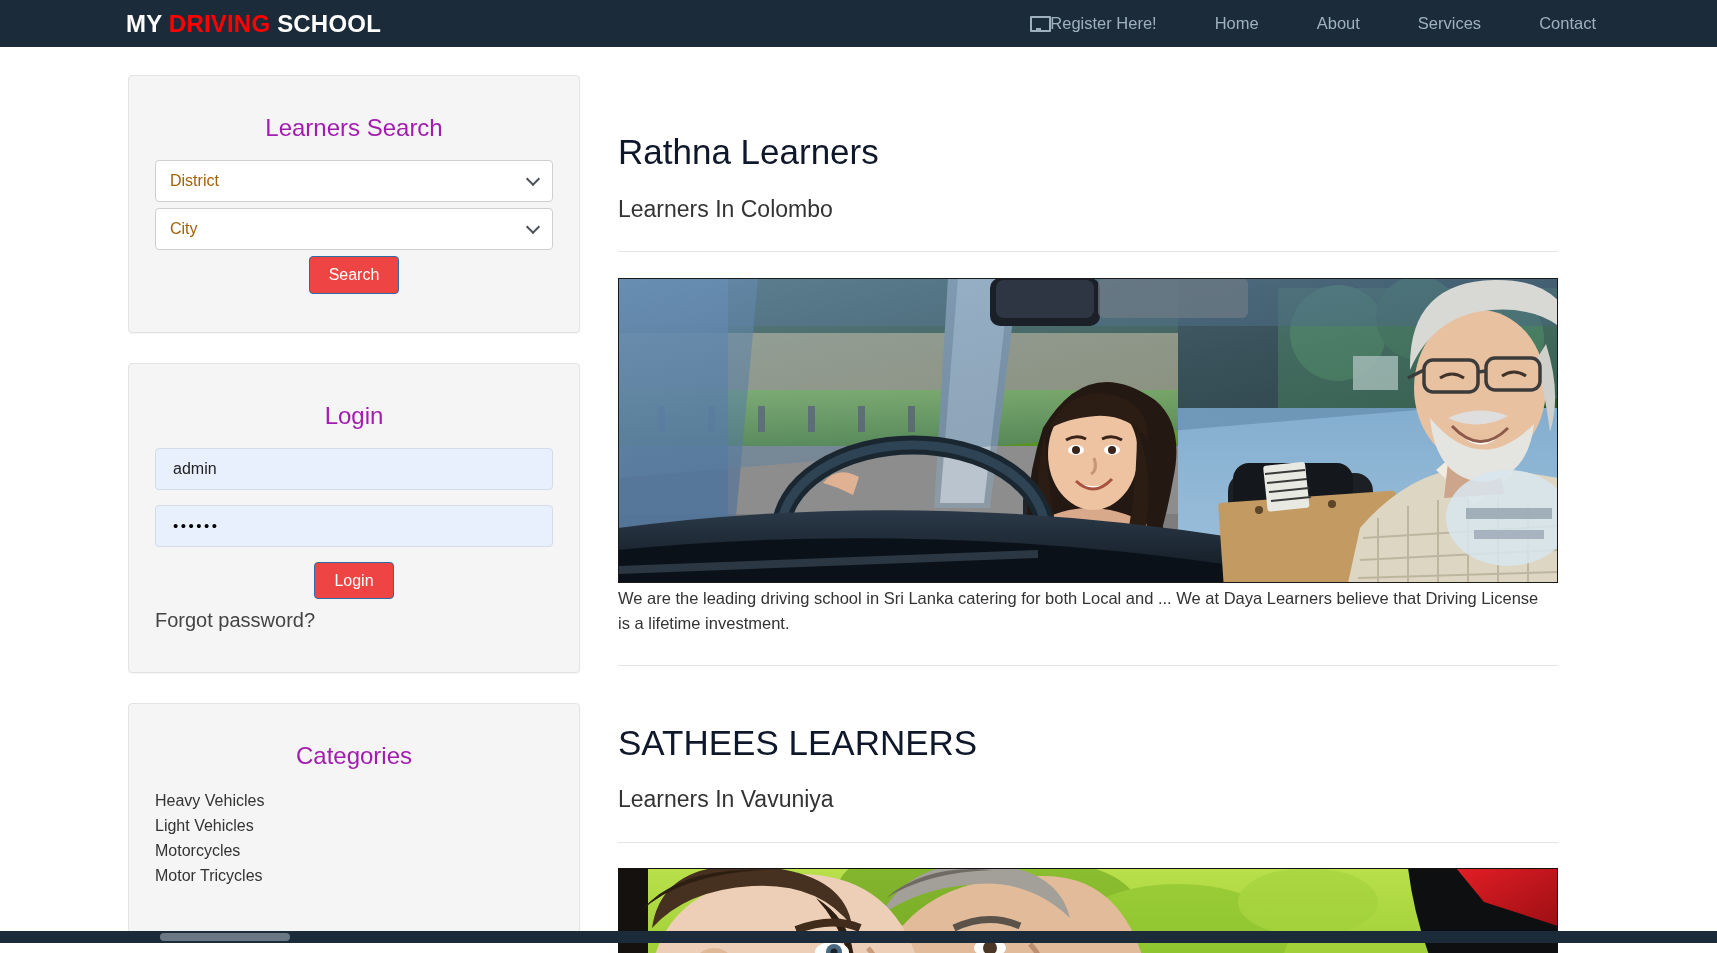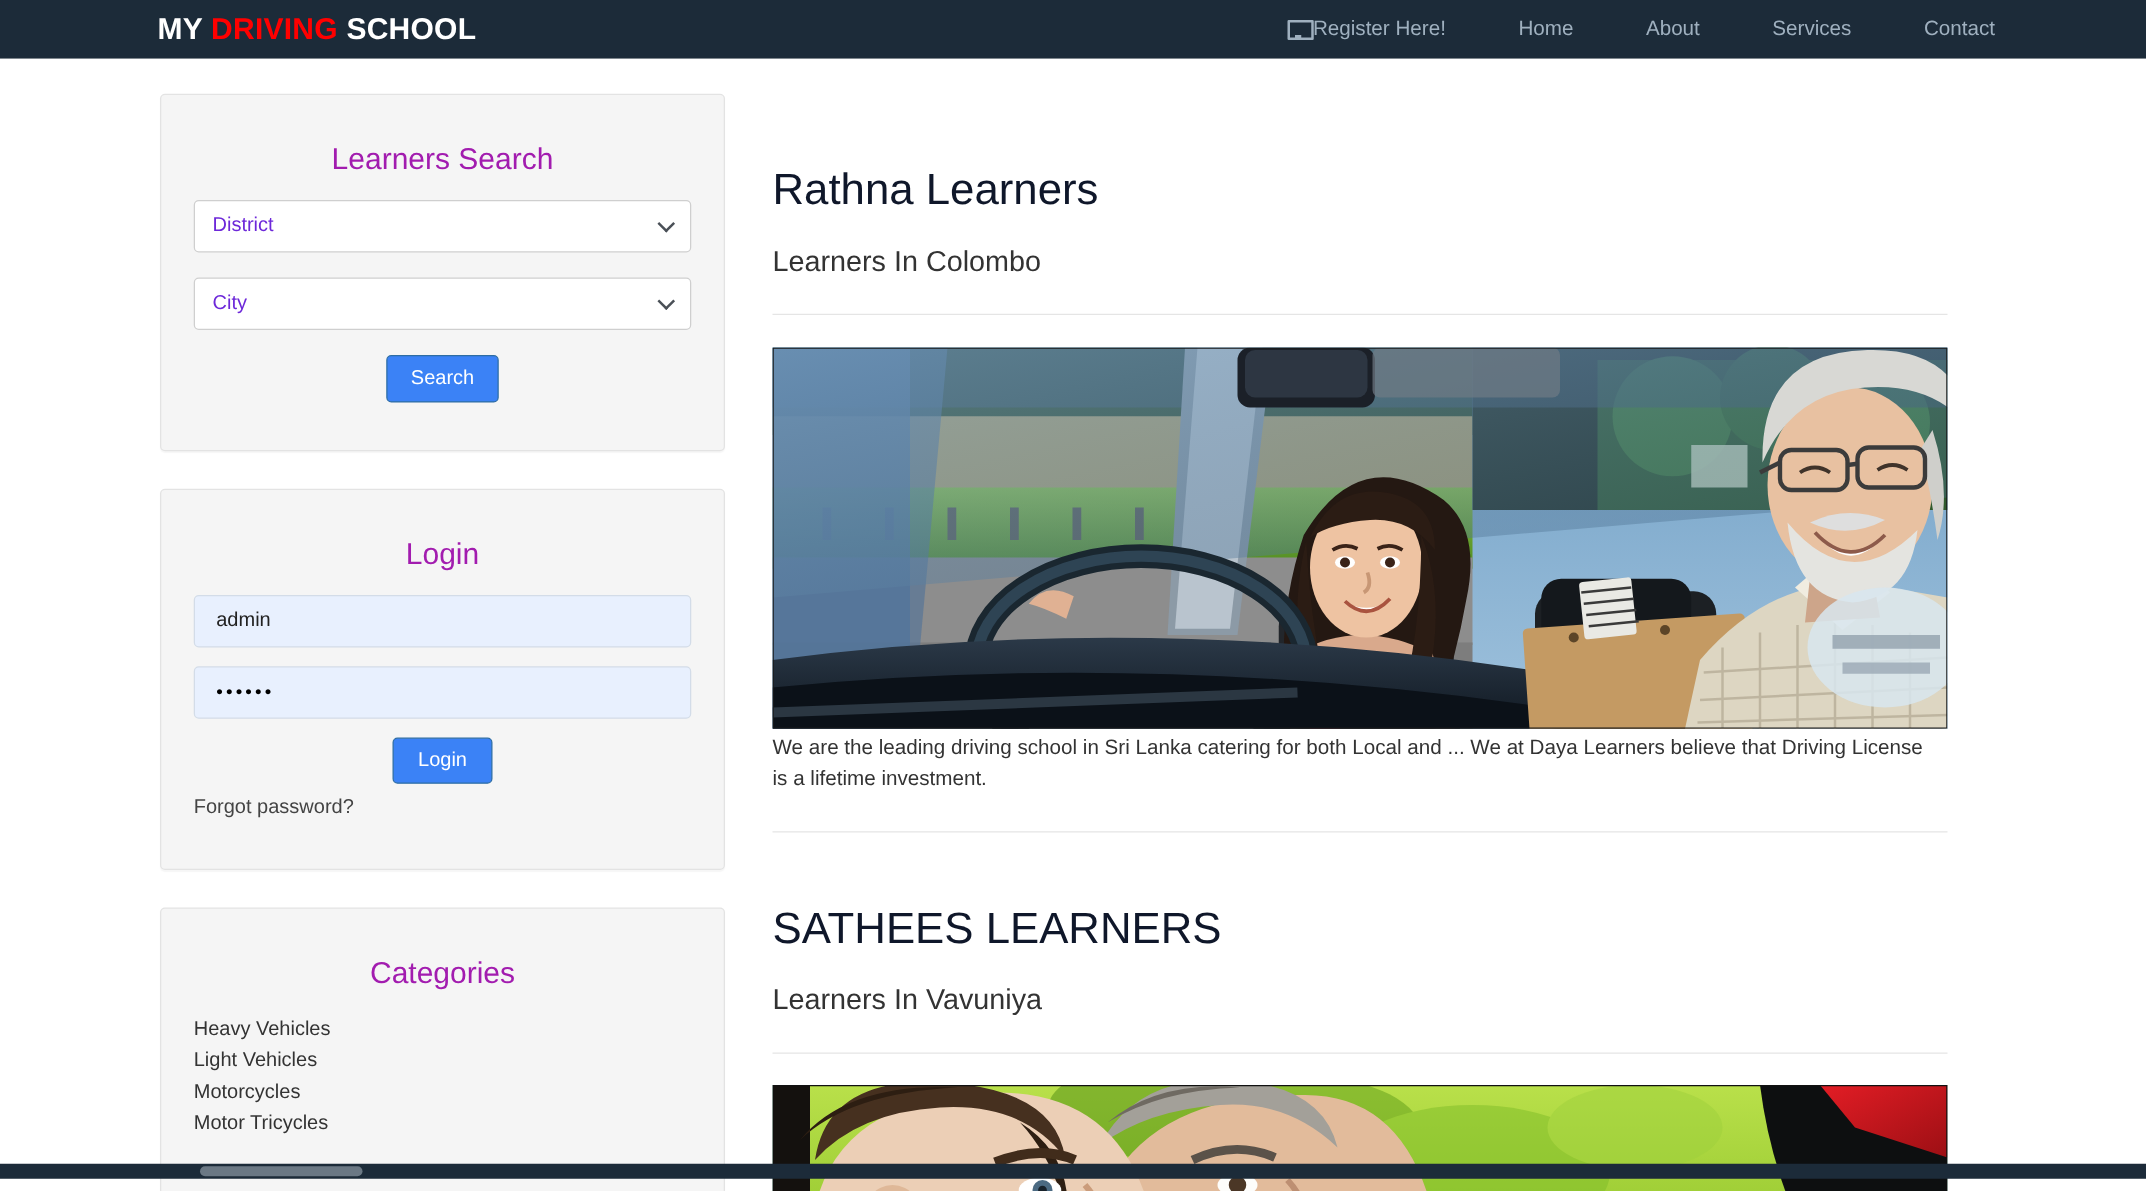--- a/index.html
+++ b/index.html
@@ -99,28 +99,28 @@
     margin: 0;
     padding: 38px 0 18px 0;
     text-align: center;
   }
   .field {
     width: 100%;
     height: 42px;
     border: 1px solid #cfcfcf;
     border-radius: 4px;
     background: #fff;
-    color: #6d28d9;
+    color: #a16207;
     font-size: 16px;
     font-family: "Liberation Sans", sans-serif;
     padding: 0 14px;
     display: flex;
     align-items: center;
     position: relative;
-    margin-bottom: 20px;
+    margin-bottom: 6px;
   }
   .field.select .caret {
     position: absolute;
     right: 14px; top: 50%;
     margin-top: -4px;
     width: 10px; height: 10px;
   }
   .field.select .caret::before {
     content: "";
     position: absolute;
@@ -137,39 +137,39 @@
     margin-bottom: 15px;
     padding-left: 17px;
     color: #222;
   }
   .dots {
     letter-spacing: 2.5px;
     font-size: 15px;
     color: #000;
   }
   .btn {
-    background: #3b82f6;
+    background: #ef4444;
     border: 1px solid #2e6da4;
     border-radius: 4px;
     color: #fff;
     font-size: 16px;
     font-family: "Liberation Sans", sans-serif;
     padding: 9px 19px;
     cursor: pointer;
     line-height: 1.1;
   }
   .btn-row {
     display: flex;
     justify-content: center;
     padding-bottom: 38px;
   }
   .btn-row.login-row { padding-bottom: 10px; }
   .forgot {
     color: #444;
-    font-size: 16px;
+    font-size: 20px;
     text-decoration: none;
     display: block;
     padding-bottom: 40px;
     cursor: pointer;
   }
   .cat-list {
     list-style: none;
     margin: 0;
     padding: 0 0 44px 0;
   }

